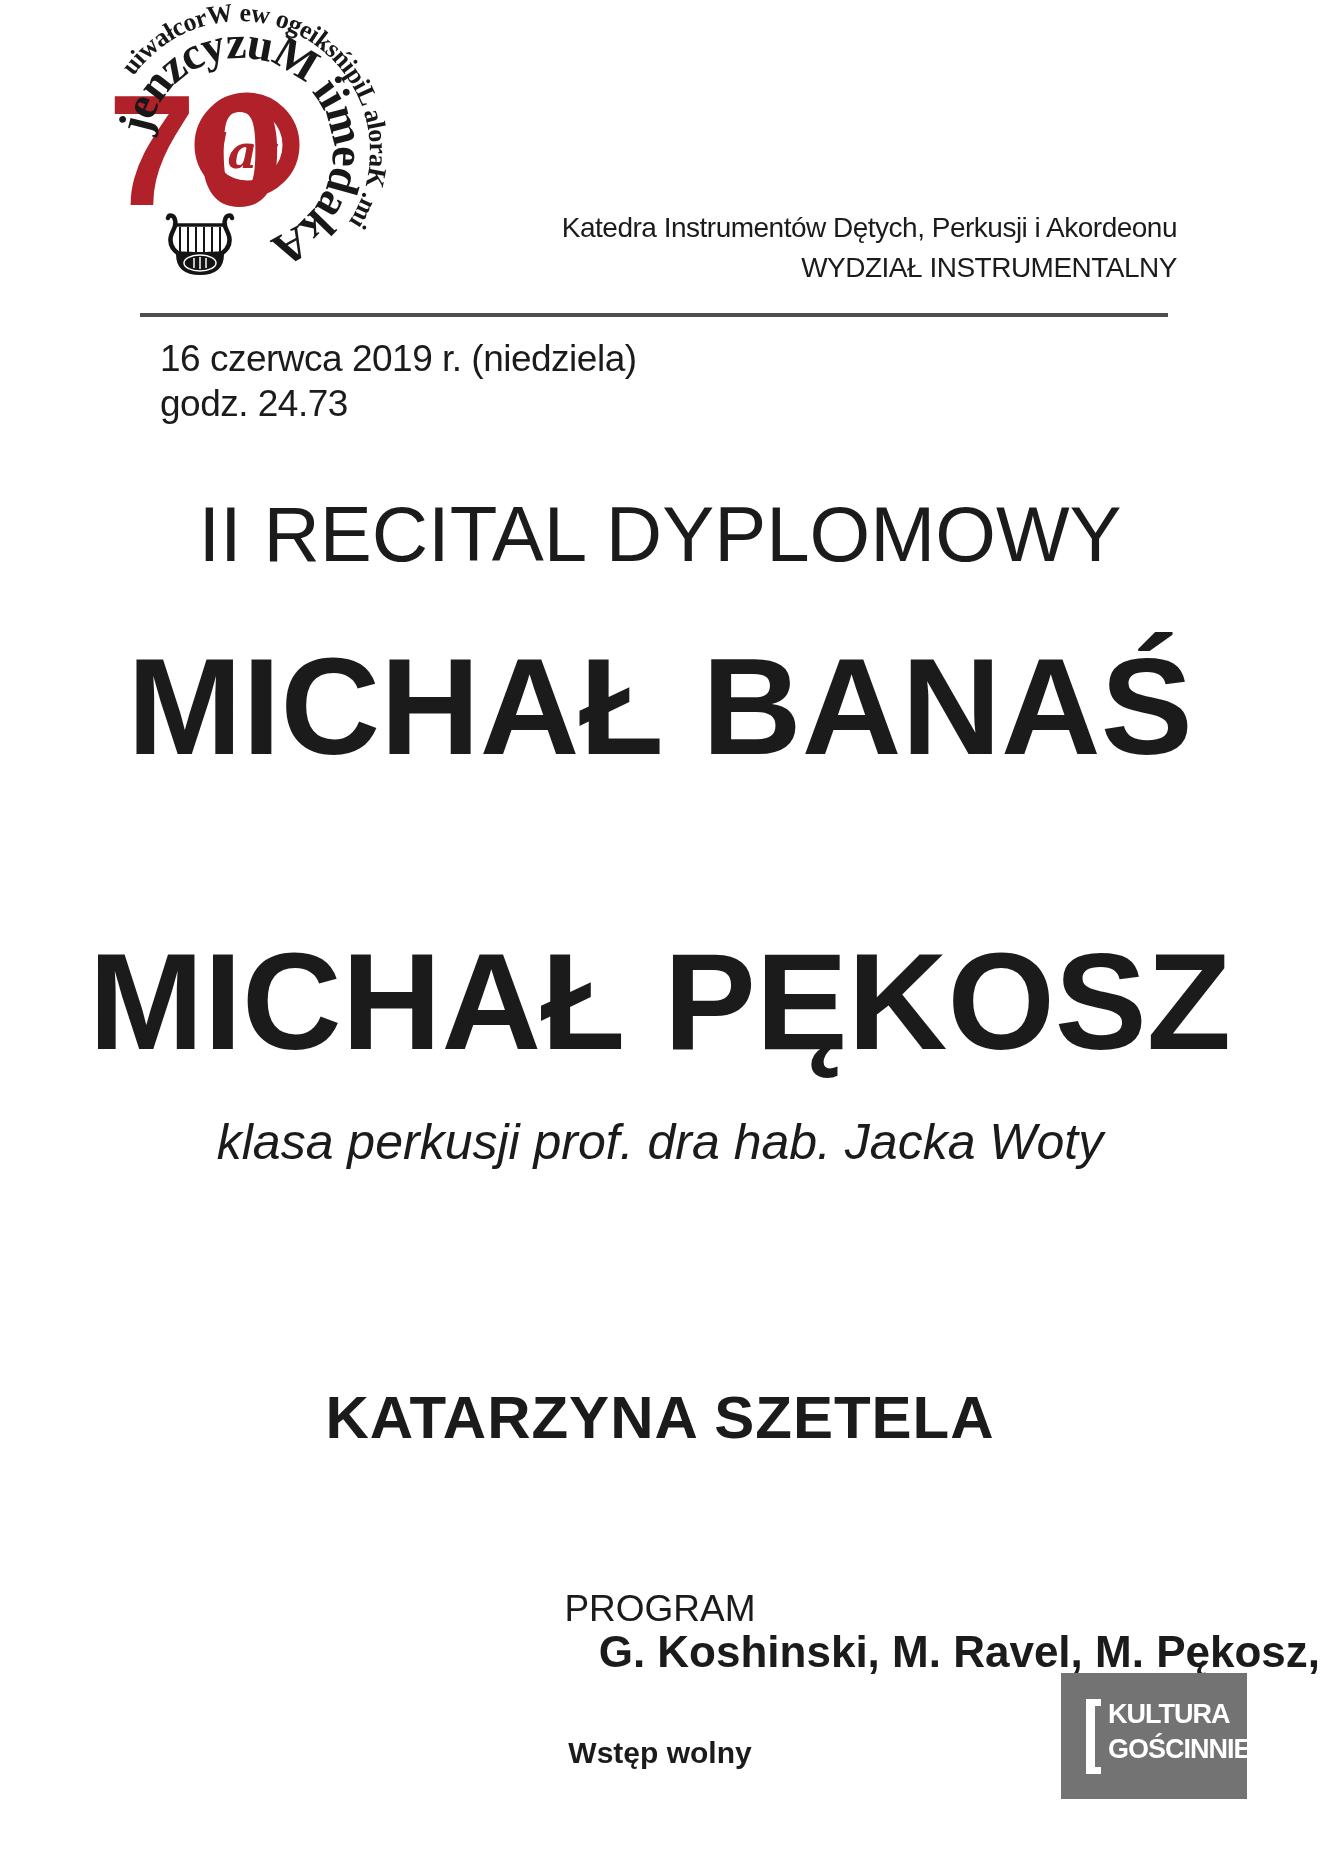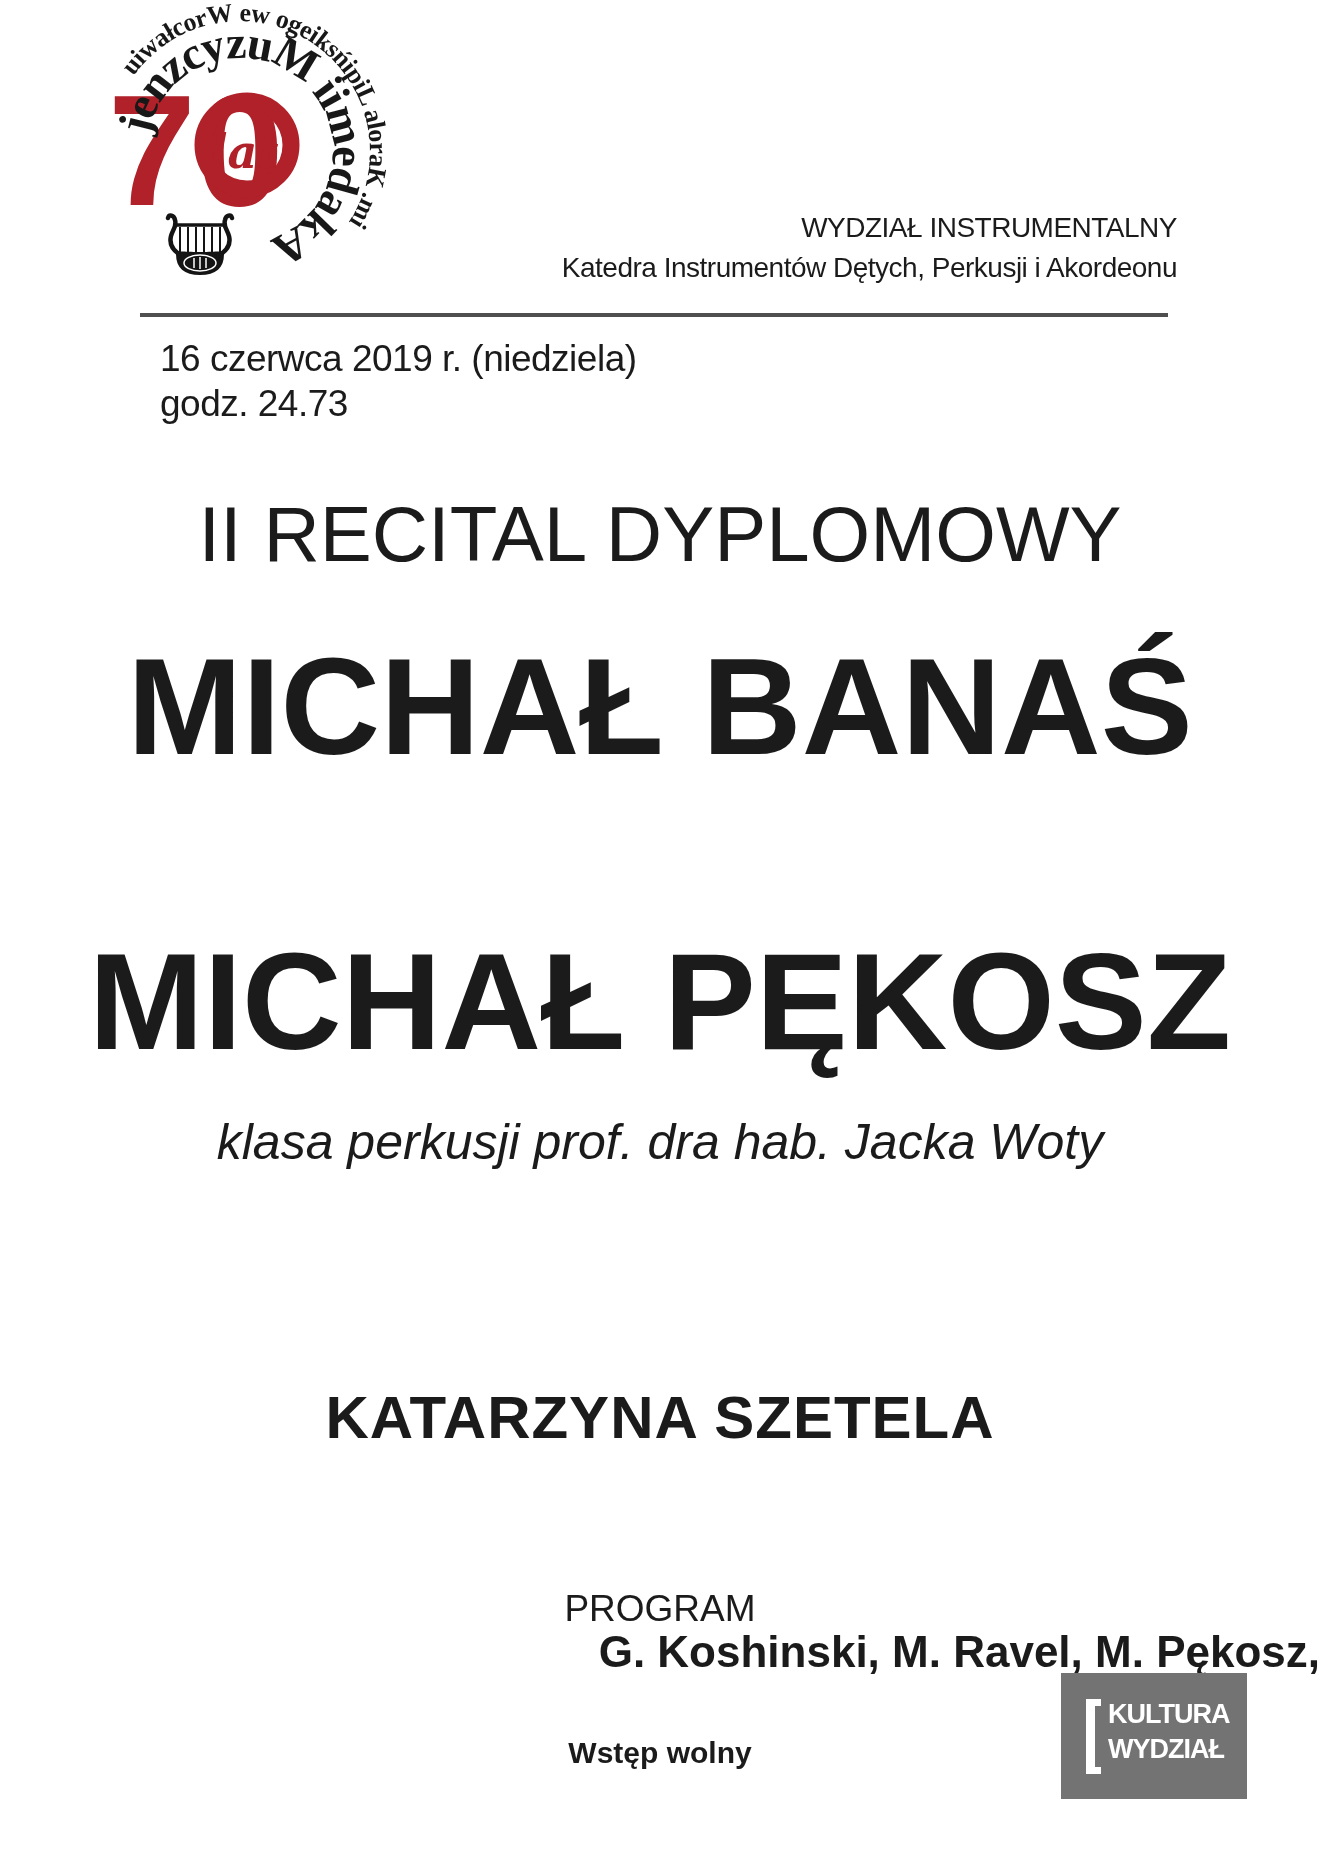--- a/index.html
+++ b/index.html
@@ -77,22 +77,22 @@
       <line x1="150" y1="227" x2="150" y2="255" stroke-width="2"></line>
       <path d="M106,254 C106,268 114,275 130,275 C146,275 154,268 154,254 C154,250 148,252 130,252 C112,252 106,250 106,254 Z" fill="#141414" stroke="none"></path>
       <ellipse cx="130" cy="263" rx="16" ry="8" stroke="#ffffff" stroke-width="1.5"></ellipse>
       <line x1="124" y1="258" x2="124" y2="268" stroke="#ffffff" stroke-width="1.5"></line>
       <line x1="130" y1="257" x2="130" y2="269" stroke="#ffffff" stroke-width="1.5"></line>
       <line x1="136" y1="258" x2="136" y2="268" stroke="#ffffff" stroke-width="1.5"></line>
     </g>
   </svg>
 
   <div class="abs dept">
+    <div>Katedra Instrumentów Dętych, Perkusji i Akordeonu</div>
     <div>WYDZIAŁ INSTRUMENTALNY</div>
-    <div>Katedra Instrumentów Dętych, Perkusji i Akordeonu</div>
   </div>
 
   <div class="abs divider"></div>
 
   <div class="abs when">
     <div>16 czerwca 2019 r. (niedziela)</div>
     <div>godz. 24.73</div>
   </div>
 
   <div class="abs center recital-title">II RECITAL DYPLOMOWY</div>
@@ -105,17 +105,17 @@
   <div class="abs center program-heading">PROGRAM</div>
   <div class="abs center program-lines">
     <div>G. Koshinski, M. Ravel, M. Pękosz,</div>
   </div>
   <div class="abs center admission">Wstęp wolny</div>
 
   <div class="abs kultura">
     <div class="kd-bracket"></div>
     <div class="kd-text">
       <div>KULTURA</div>
-      <div>WYDZIAŁ</div>
+      <div>GOŚCINNIE</div>
     </div>
   </div>
 
 </div>
 
 </body></html>

